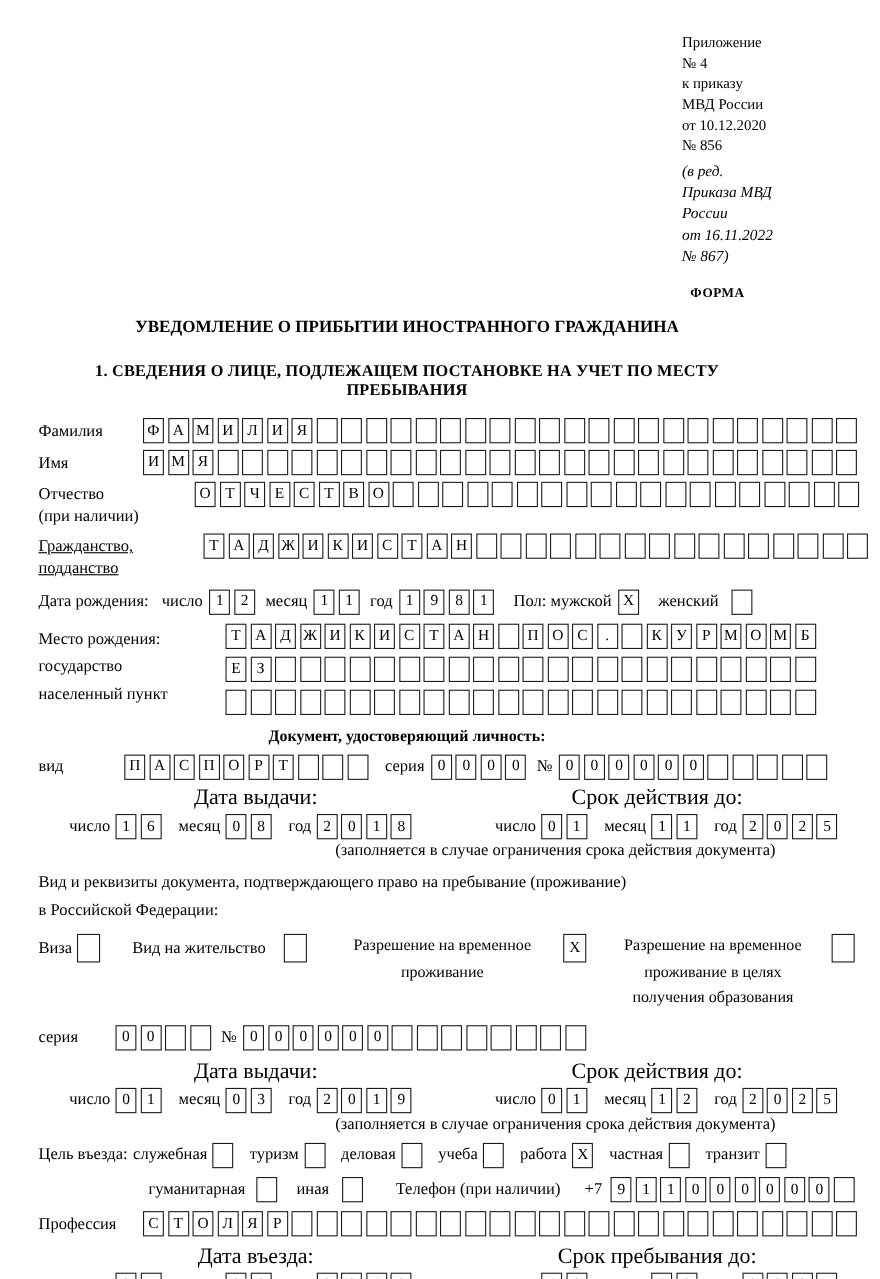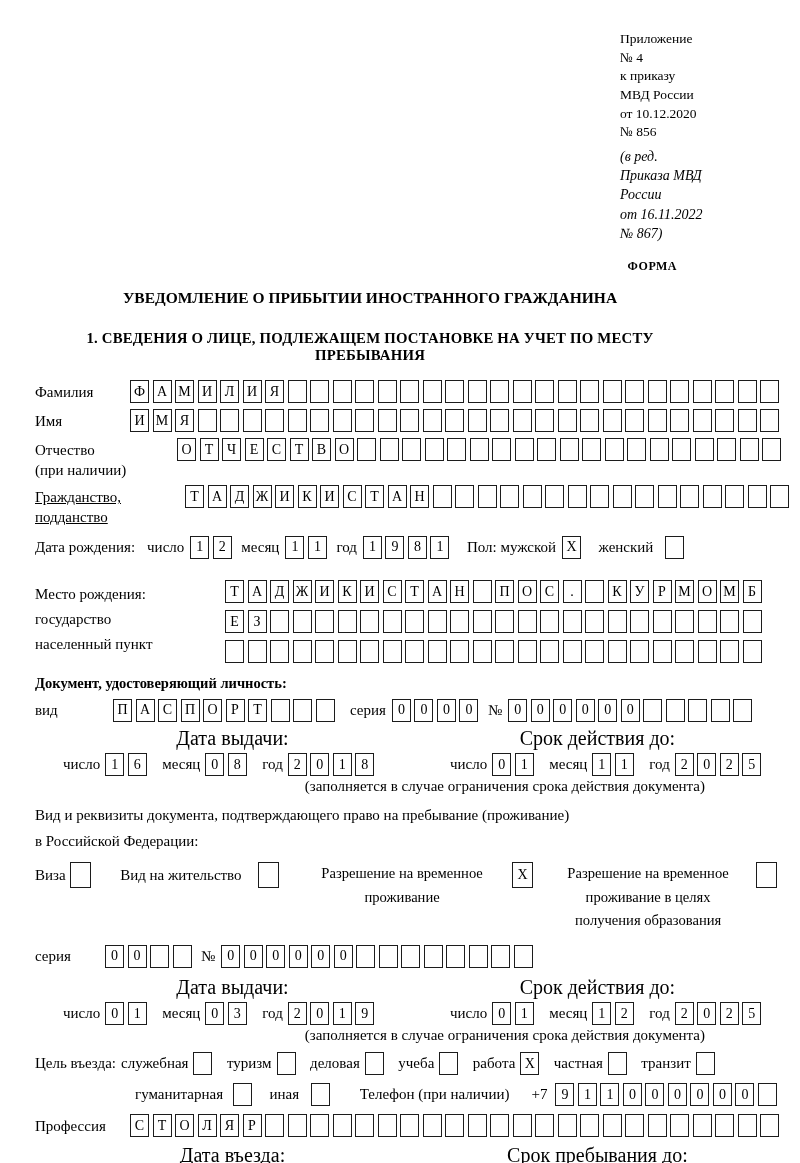--- a/index.html
+++ b/index.html
@@ -39,21 +39,21 @@
   .w142 { width:142px; }
   .w150 { width:150px;text-decoration:underline; }
   .w170 { width:170px; }
   .w78  { width:78px; }
 
   .stack > div { margin-bottom:7px; }
   .inline-lbl { margin:0 6px; line-height:24px; flex:none; }
   .gap-l { margin-left:14px; }
   .gap-s { margin-left:6px; }
 
-  .doc-heading { font-weight:bold; font-size:14.5px; margin:4px 0 6px 0; }
+  .doc-heading { text-align:center; font-weight:bold; font-size:14.5px; margin:4px 0 6px 0; }
 
   
   .dates-row { display:flex; margin-bottom:2px; }
   .dcol-left { width:395px; flex:none; }
   .dcol-right { flex:1; }
   .dhead { text-align:center; font-size:20px; margin-bottom:3px; }
   .dg { display:flex; align-items:center; }
   .dg .dlbl { flex:none; margin-right:5px; }
   .dg .sp { margin-left:12px; }
   .pl28 { padding-left:28px; }
@@ -261,21 +261,21 @@
     <span class="inline-lbl gap-l">Пол: мужской</span>
     <span class="cells">
         <span class="cell">X</span>
       </span>
     <span class="inline-lbl gap-l">женский</span>
     <span class="cells gap-s">
         <span class="cell"></span>
       </span>
   </div>
 
-  <div class="row" style="margin-top:21px;gap:20px;">
+  <div class="row" style="margin-top:8px;">
     <div class="lbl2 w170" style="line-height:25px;">
       <div>Место рождения:</div>
       <div>государство</div>
       <div>населенный пункт</div>
     </div>
     <div class="stack">
       <div class="cells">
           <span class="cell">Т</span>
           <span class="cell">А</span>
           <span class="cell">Д</span>

